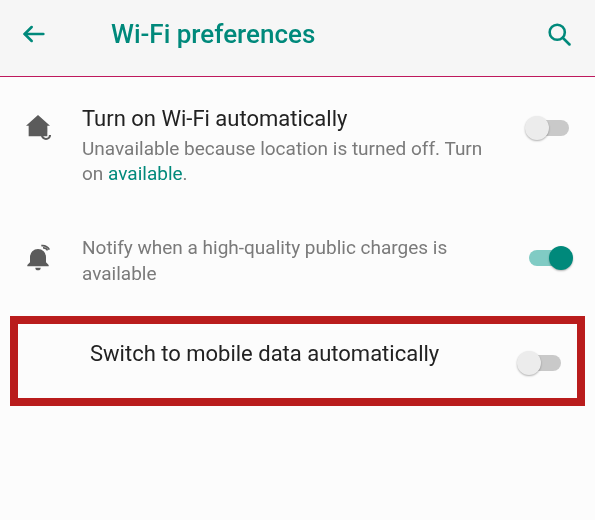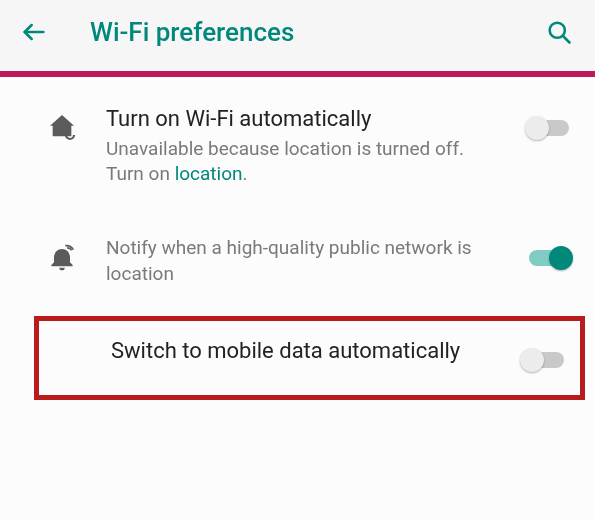--- a/index.html
+++ b/index.html
@@ -9,32 +9,33 @@
     font-family: Roboto, "Helvetica Neue", Arial, sans-serif;
     background: #fcfcfc;
     color: #212121;
   }
   .header {
     height: 77px;
     background: #f6f6f6;
     display: flex;
     align-items: center;
     padding: 0 20px 8px 18px;
-    border-bottom: 6px solid #be185d;
+    border-bottom: 1px solid #be185d;
+    gap: 21px;
   }
   .back-btn { width: 32px; height: 32px; display:flex; align-items:center; justify-content:center; cursor:pointer; }
   .title {
     flex: 1;
     font-size: 26px;
     font-weight: 500;
     color: #00897b;
     margin-left: 40px;
   }
   .search-btn { width: 32px; height: 32px; display:flex; align-items:center; justify-content:center; cursor:pointer; }
-  .content { padding-top: 4px; margin-left: 24px; }
+  .content { padding-top: 4px; }
   .row {
     display: flex;
     align-items: flex-start;
     padding: 24px 22px 24px 22px;
   }
   .icon-col {
     width: 60px;
     display: flex;
     justify-content: flex-start;
     padding-top: 6px;
@@ -70,21 +71,21 @@
     position:absolute; top:5px; left:4px;
   }
   .toggle .knob {
     width: 24px; height:24px; border-radius:50%; background:#ececec;
     box-shadow: 0 1px 2px rgba(0,0,0,0.3);
     position:absolute; top:1px; left:0;
   }
   .toggle.on .track { background:#80cbc4; }
   .toggle.on .knob { background:#00897b; left:24px; }
   .highlight-box {
-    border: 5px solid #b91c1c;
+    border: 8px solid #b91c1c;
     margin: 6px 10px 10px 10px;
     padding: 8px 10px 18px 10px;
   }
   .highlight-box .row { padding: 8px 2px 4px 2px; }
   svg { display:block; }
 </style>
 </head>
 <body>
 
 <div class="header">
@@ -110,21 +111,21 @@
       <svg width="32" height="32" viewBox="0 0 24 24">
         <path fill="#5b5b5b" d="M12 3 L3 11 H5 V19 H19 V11 H21 Z"></path>
         <g transform="translate(15,15)">
           <path fill="none" stroke="#5b5b5b" stroke-width="1.6" d="M6 3 A3 3 0 1 1 3 0"></path>
           <polyline fill="none" stroke="#5b5b5b" stroke-width="1.6" points="1,0 3,0 3,-2"></polyline>
         </g>
       </svg>
     </div>
     <div class="text-col">
       <div class="row-title">Turn on Wi-Fi automatically</div>
-      <div class="row-sub"><span>Unavailable because location is turned off. Turn on </span><span class="link">location</span><span>.</span></div>
+      <div class="row-sub"><span>Unavailable because location is turned off. Turn on </span><span class="link">available</span><span>.</span></div>
     </div>
     <div class="tgl-col">
       <div class="toggle">
         <div class="track"></div>
           <div class="knob"></div>
       </div>
     </div>
   </div>
 
   <div class="row">
@@ -132,21 +133,21 @@
       <svg width="32" height="32" viewBox="0 0 24 24" fill="#5b5b5b">
         <path d="M12 22 a2 2 0 0 0 2 -2 h-4 a2 2 0 0 0 2 2 z"></path>
         <path d="M18 16 v-4 a6 6 0 0 0 -12 0 v4 l-2 2 v1 h16 v-1 z"></path>
         <g fill="none" stroke="#5b5b5b" stroke-width="1.3">
           <path d="M14.5 3.5 a6 6 0 0 1 6 3"></path>
           <path d="M15.8 5.2 a3.5 3.5 0 0 1 3.4 1.8"></path>
         </g>
       </svg>
     </div>
     <div class="text-col">
-      <div class="row-sub">Notify when a high-quality public network is location</div>
+      <div class="row-sub">Notify when a high-quality public charges is available</div>
     </div>
     <div class="tgl-col">
       <div class="toggle on">
         <div class="track"></div>
           <div class="knob"></div>
       </div>
     </div>
   </div>
 
   <div class="highlight-box">

